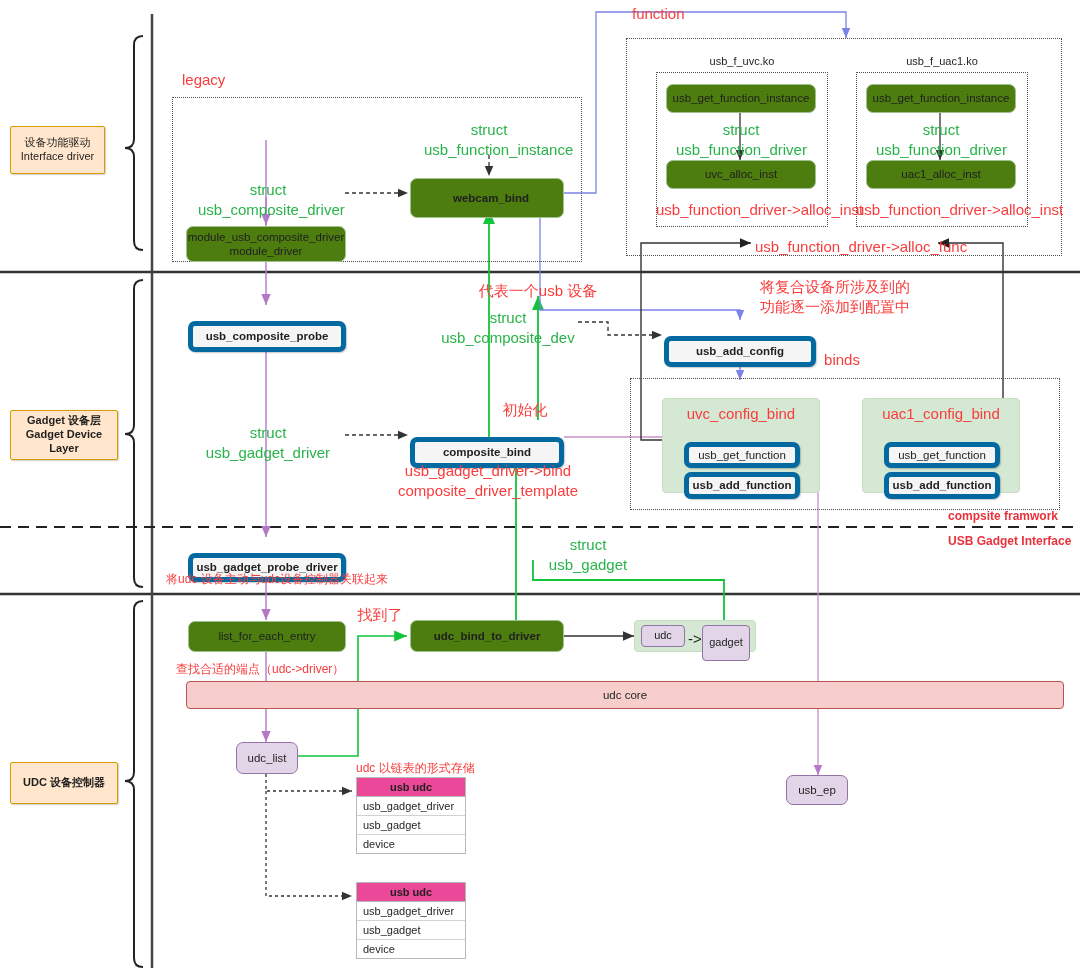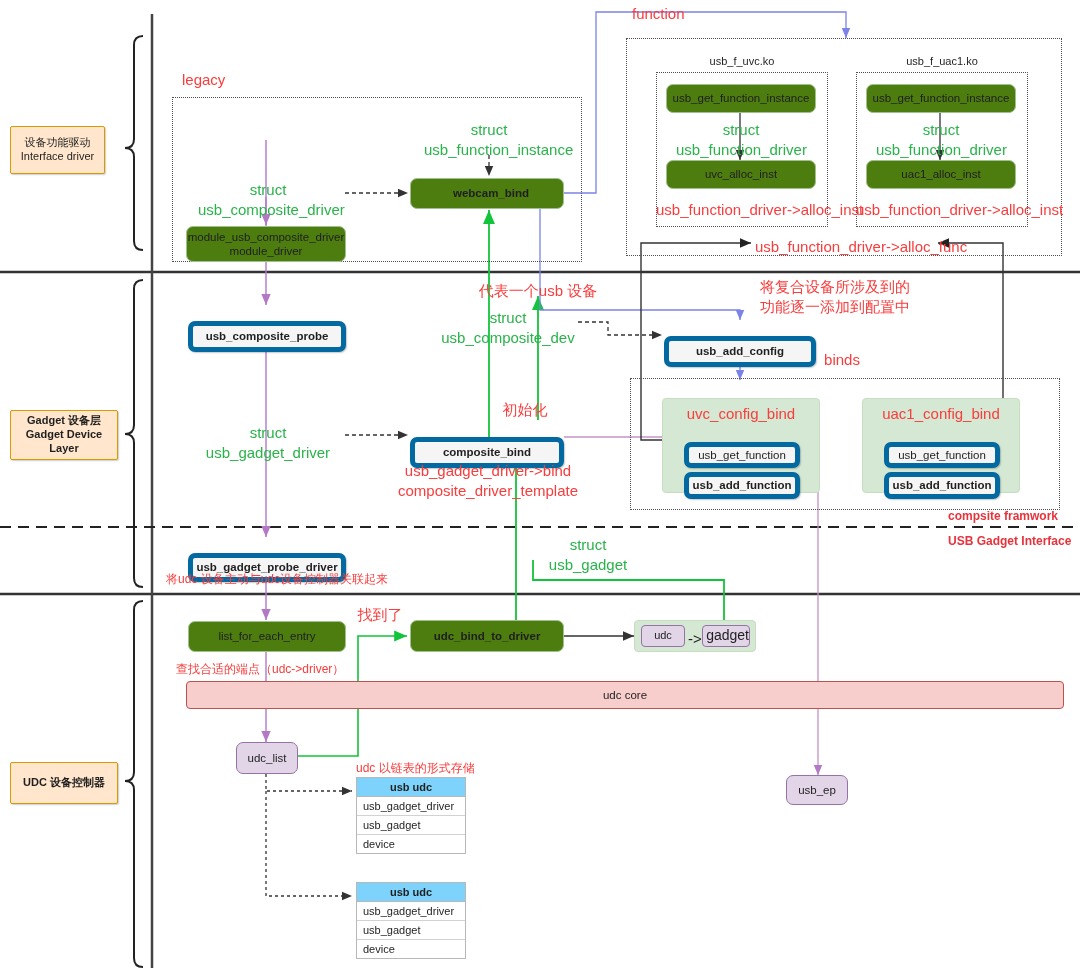--- a/index.html
+++ b/index.html
@@ -20,21 +20,21 @@
   .dotbox{position:absolute;box-sizing:border-box;border:1.4px dotted #4d4d4d;border-radius:1px;}
   .greenzone{position:absolute;box-sizing:border-box;background:#d5e8d4;border:1px solid #c6ddc0;border-radius:4px;}
 
   .lbl{position:absolute;font-size:15px;line-height:1.3;text-align:center;white-space:pre;}
   .lblL{position:absolute;font-size:12px;line-height:1.3;white-space:pre;text-align:right;}
   .gtxt{color:#29b34a;}
   .rtxt{color:#fa3c3c;}
   .rtxtb{color:#e8323c;font-weight:bold;}
   .tbl{position:absolute;box-sizing:border-box;border:1px solid #b8b8b8;background:#fff;
        font-size:11px;width:110px;}
-  .tbl .th{background:#7dd3fc;border-bottom:1px solid #b8b8b8;text-align:center;font-weight:bold;
+  .tbl .th{background:#ec4899;border-bottom:1px solid #b8b8b8;text-align:center;font-weight:bold;
            padding:3px 0;color:#1f1f1f;}
   .tbl .td{border-bottom:1px solid #d2d2d2;padding:3px 6px;color:#1f1f1f;}
   .tbl .td:last-child{border-bottom:none;}
   .kolbl{position:absolute;font-size:11px;color:#1f1f1f;text-align:center;}
 </style>
 </head>
 <body>
 
 <div id="canvas">
 
@@ -138,21 +138,21 @@
   <div class="lbl gtxt" style="left:424px;top:120px;width:130px;">struct
 usb_function_instance</div>
   <div class="lbl gtxt" style="left:198px;top:180px;width:140px;">struct
 usb_composite_driver</div>
 
   <div class="node green" style="left:186px;top:226px;width:160px;height:36px;">
     <span style="white-space:pre-line">module_usb_composite_driver
 module_driver</span>
   </div>
 
-  <div class="node green bold" style="left:410px;top:178px;width:154px;height:31px;padding-left:8px;">
+  <div class="node green bold" style="left:410px;top:178px;width:154px;height:40px;padding-left:8px;">
     <span>webcam_bind</span>
   </div>
 
   <div class="kolbl" style="left:686px;top:55px;width:112px;">usb_f_uvc.ko</div>
   <div class="kolbl" style="left:886px;top:55px;width:112px;">usb_f_uac1.ko</div>
 
   <div class="node green" style="left:666px;top:84px;width:150px;height:29px;">
     <span>usb_get_function_instance</span>
   </div>
   <div class="node green" style="left:866px;top:84px;width:150px;height:29px;">
@@ -231,21 +231,21 @@
   <div class="lblL rtxt" style="left:176px;top:662px;">查找合适的端点（udc-&gt;driver）</div>
 
   <div class="node green bold" style="left:410px;top:620px;width:154px;height:32px;">
     <span>udc_bind_to_driver</span>
   </div>
 
   <div class="node purple" style="left:641px;top:625px;width:44px;height:22px;border-radius:4px;font-size:11px;">
     <span>udc</span>
   </div>
   <div class="lbl" style="left:686px;top:629px;width:18px;color:#1f1f1f;">-&gt;</div>
-  <div class="node purple" style="left:702px;top:625px;width:48px;height:22px;border-radius:4px;font-size:14px;justify-content:flex-end;">
+  <div class="node purple" style="left:702px;top:625px;width:48px;height:36px;border-radius:4px;font-size:11px;">
     <span>gadget</span>
   </div>
 
   <div class="node red" style="left:186px;top:681px;width:878px;height:28px;border-radius:4px;">
     <span>udc core</span>
   </div>
 
   <div class="node purple" style="left:236px;top:742px;width:62px;height:32px;">
     <span>udc_list</span>
   </div>

